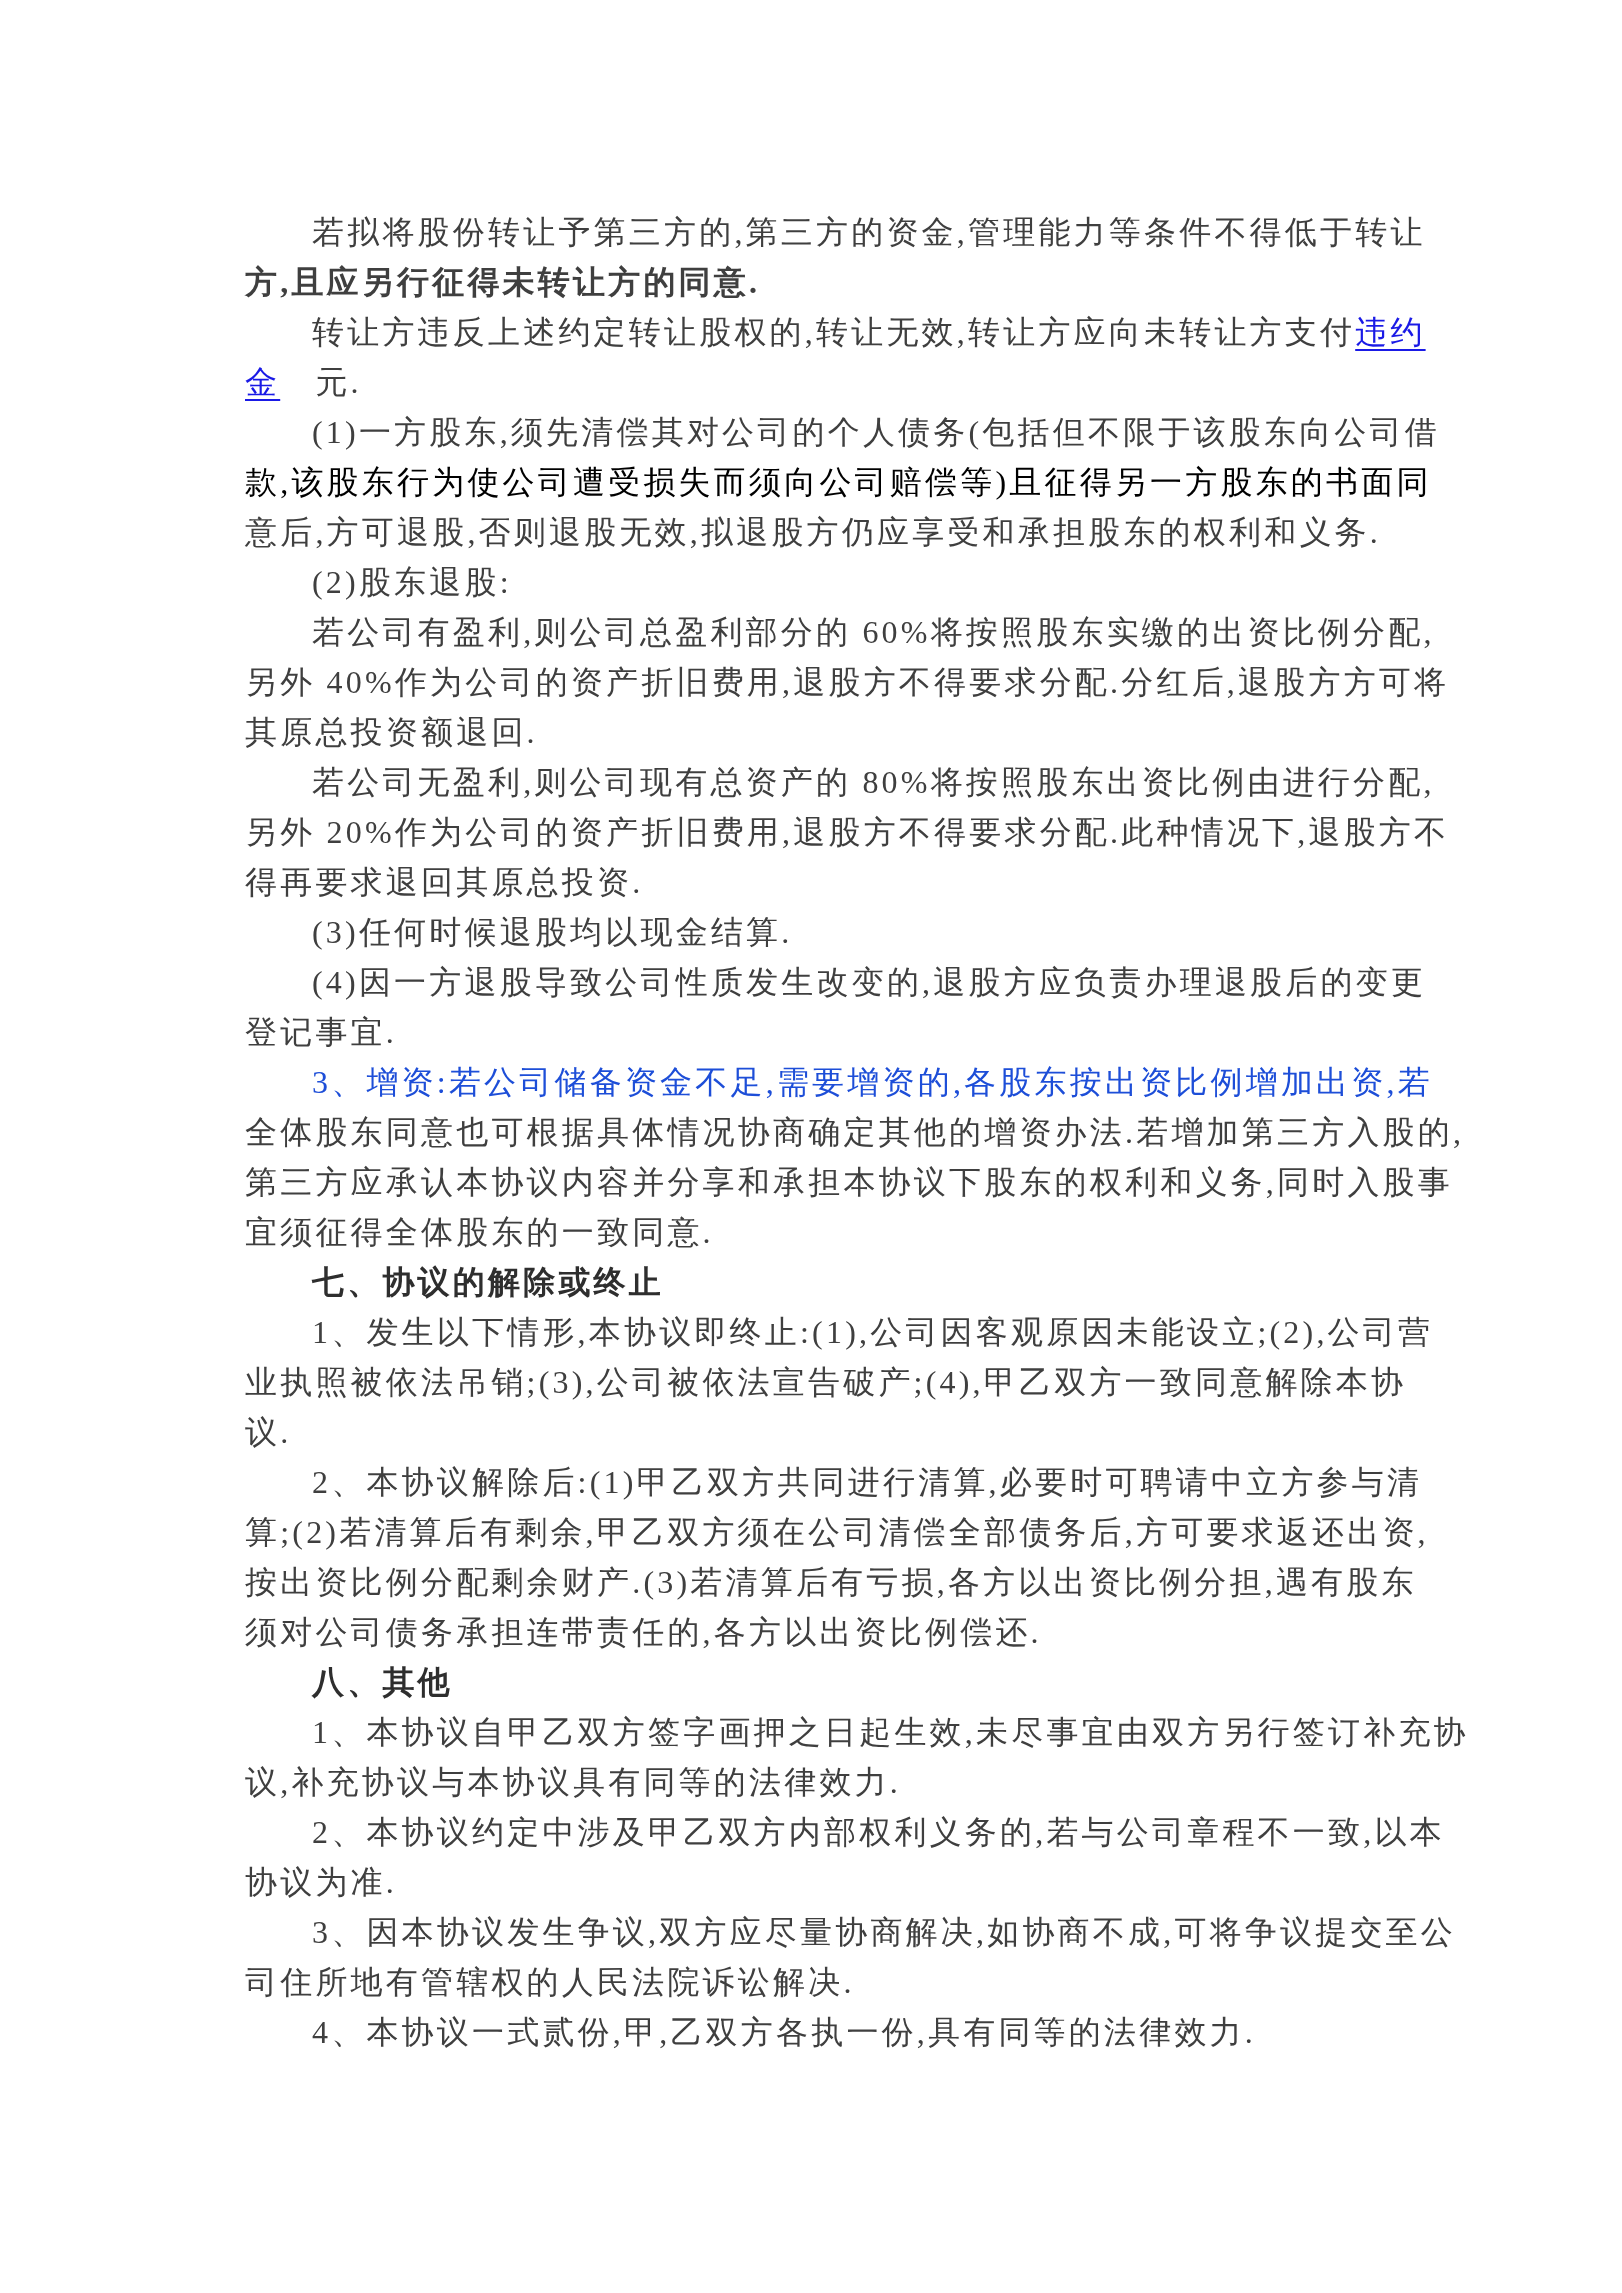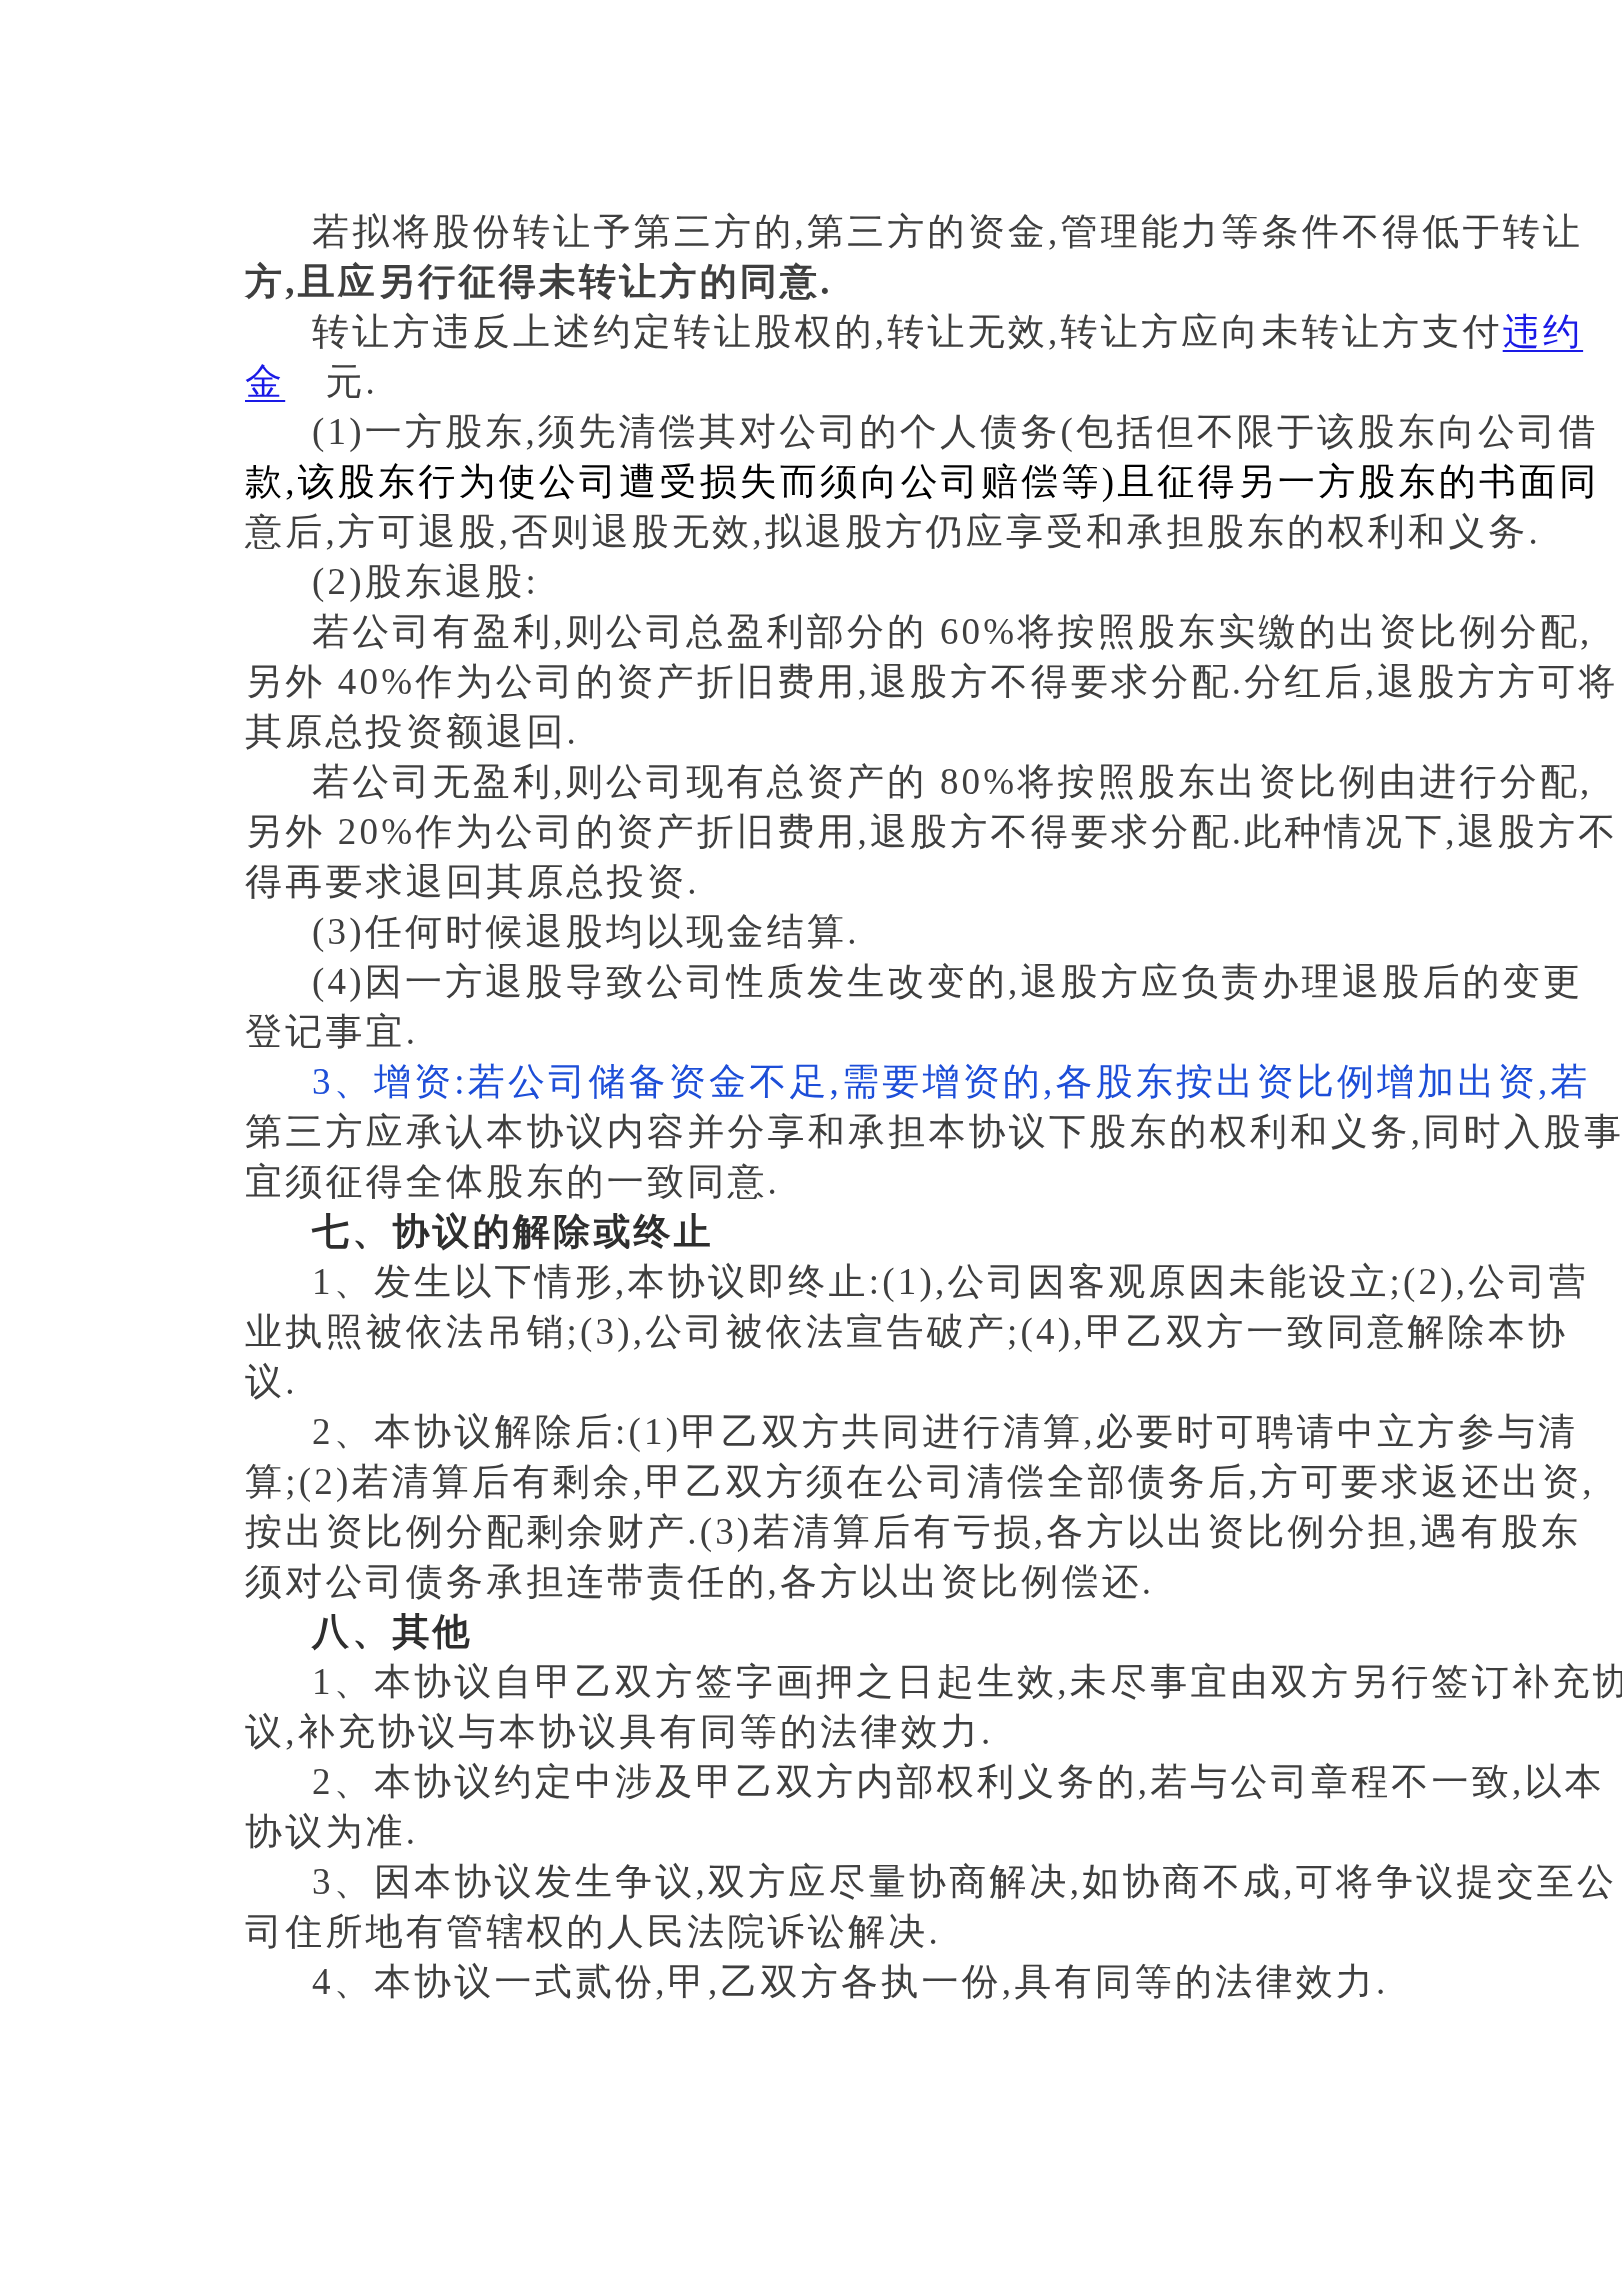--- a/index.html
+++ b/index.html
@@ -13,21 +13,21 @@
   }
   .text-block {
     position: absolute;
     left: 245px;
     top: 207px;
     width: 1136px;
   }
   .doc-line {
     height: 50px;
     line-height: 50px;
-    font-size: 37px;
+    font-size: 32px;
     letter-spacing: 3.2px;
     white-space: nowrap;
     font-weight: 400;
   }
   .doc-line.indent { padding-left: 67px; }
   .doc-line.bold { font-weight: 700; }
   .seg-link {
     color: var(--link-color, #1a1ae6);
     text-decoration: underline;
     text-decoration-thickness: 2.3px;
@@ -50,20 +50,21 @@
       <div class="doc-line indent" style="color: rgb(63, 63, 63);"><span class="seg-text">若公司有盈利,则公司总盈利部分的 60%将按照股东实缴的出资比例分配,</span></div>
       <div class="doc-line" style="color: rgb(63, 63, 63);"><span class="seg-text">另外 40%作为公司的资产折旧费用,退股方不得要求分配.分红后,退股方方可将</span></div>
       <div class="doc-line" style="color: rgb(63, 63, 63);"><span class="seg-text">其原总投资额退回.</span></div>
       <div class="doc-line indent" style="color: rgb(63, 63, 63);"><span class="seg-text">若公司无盈利,则公司现有总资产的 80%将按照股东出资比例由进行分配,</span></div>
       <div class="doc-line" style="color: rgb(63, 63, 63);"><span class="seg-text">另外 20%作为公司的资产折旧费用,退股方不得要求分配.此种情况下,退股方不</span></div>
       <div class="doc-line" style="color: rgb(63, 63, 63);"><span class="seg-text">得再要求退回其原总投资.</span></div>
       <div class="doc-line indent" style="color: rgb(63, 63, 63);"><span class="seg-text">(3)任何时候退股均以现金结算.</span></div>
       <div class="doc-line indent" style="color: rgb(63, 63, 63); text-align: right;"><span class="seg-text">(4)因一方退股导致公司性质发生改变的,退股方应负责办理退股后的变更</span></div>
       <div class="doc-line" style="color: rgb(63, 63, 63);"><span class="seg-text">登记事宜.</span></div>
       <div class="doc-line indent" style="color: #1d4ed8;"><span class="seg-text">3、增资:若公司储备资金不足,需要增资的,各股东按出资比例增加出资,若</span></div>
+      <div class="doc-line" style="color: rgb(63, 63, 63);"><span class="seg-text">全体股东同意也可根据具体情况协商确定其他的增资办法.若增加第三方入股的,</span></div>
       <div class="doc-line" style="color: rgb(63, 63, 63);"><span class="seg-text">第三方应承认本协议内容并分享和承担本协议下股东的权利和义务,同时入股事</span></div>
       <div class="doc-line" style="color: rgb(63, 63, 63);"><span class="seg-text">宜须征得全体股东的一致同意.</span></div>
       <div class="doc-line indent bold" style="color: rgb(46, 46, 46);"><span class="seg-text">七、协议的解除或终止</span></div>
       <div class="doc-line indent" style="color: rgb(63, 63, 63);"><span class="seg-text">1、发生以下情形,本协议即终止:(1),公司因客观原因未能设立;(2),公司营</span></div>
       <div class="doc-line" style="color: rgb(63, 63, 63);"><span class="seg-text">业执照被依法吊销;(3),公司被依法宣告破产;(4),甲乙双方一致同意解除本协</span></div>
       <div class="doc-line" style="color: rgb(63, 63, 63);"><span class="seg-text">议.</span></div>
       <div class="doc-line indent" style="color: rgb(63, 63, 63);"><span class="seg-text">2、本协议解除后:(1)甲乙双方共同进行清算,必要时可聘请中立方参与清</span></div>
       <div class="doc-line" style="color: rgb(63, 63, 63);"><span class="seg-text">算;(2)若清算后有剩余,甲乙双方须在公司清偿全部债务后,方可要求返还出资,</span></div>
       <div class="doc-line" style="color: rgb(63, 63, 63); text-align: right;"><span class="seg-text">按出资比例分配剩余财产.(3)若清算后有亏损,各方以出资比例分担,遇有股东</span></div>
       <div class="doc-line" style="color: rgb(63, 63, 63);"><span class="seg-text">须对公司债务承担连带责任的,各方以出资比例偿还.</span></div>

